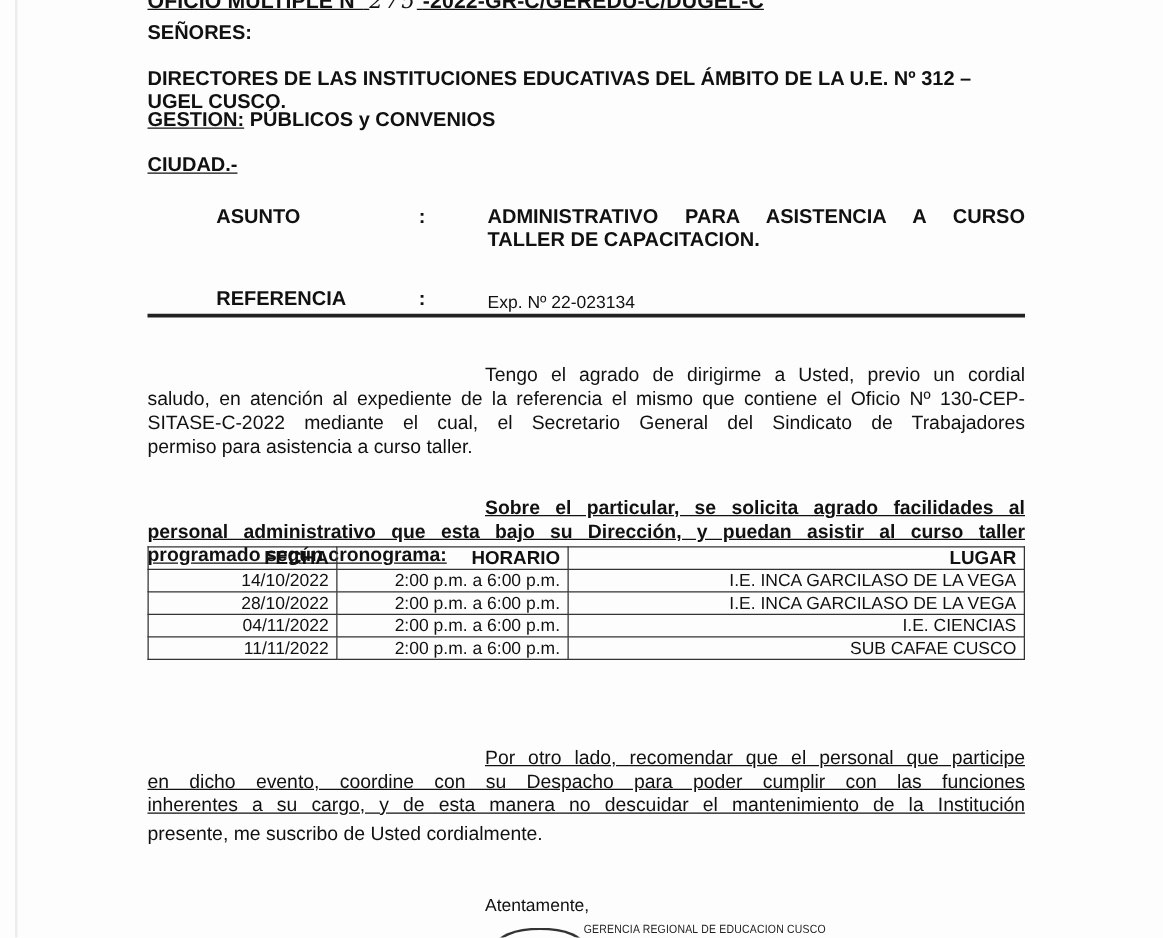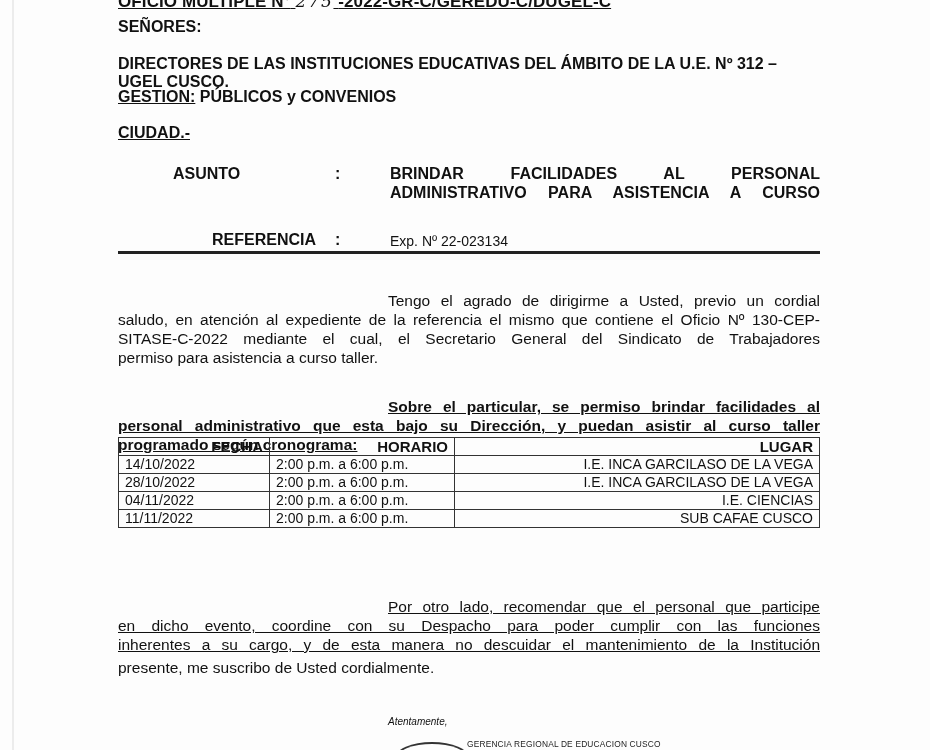--- a/index.html
+++ b/index.html
@@ -33,21 +33,21 @@
   .lbl { font-weight: bold; font-size: 16px; }
   .asunto-lbl { left: 173px; top: 165px; }
   .asunto-colon { left: 335px; top: 165px; }
   .asunto-text {
     position: absolute; left: 390px; top: 164px; width: 430px;
     font-weight: bold; font-size: 16px; line-height: 19px;
     text-align: justify; text-align-last: left;
   }
   .asunto-text .jl { display: block; text-align: justify; text-align-last: justify; }
   .asunto-text .ll { display: block; text-align: left; }
-  .ref-lbl { left: 173px; top: 231px; margin-left: 39px; }
+  .ref-lbl { left: 173px; top: 231px; }
   .ref-colon { left: 335px; top: 231px; }
   .ref-val { left: 390px; top: 233px; font-size: 14px; }
 
   .rule {
     position: absolute; left: 118px; top: 251px; width: 702px; height: 3px;
     background: #222;
   }
 
   .para {
     position: absolute; left: 118px; width: 702px;
@@ -63,26 +63,26 @@
   .p4 { top: 658px; }
 
   table.sched {
     position: absolute; left: 118px; top: 437px; width: 702px;
     border-collapse: collapse; font-size: 14px;
   }
   table.sched th, table.sched td {
     border: 1px solid #333; height: 17px; padding: 0 6px; line-height: 17px;
   }
   table.sched th { font-size: 15px; font-weight: bold; text-align: right; }
-  table.sched td.c { text-align: left; }
+  table.sched td.c { text-align: right; }
   table.sched td.l { text-align: right; }
   .col-f { width: 138px; }
   .col-h { width: 172px; }
 
-  .atent { left: 388px; top: 716px; font-size: 10px; font-style: italic; }
+  .atent { left: 388px; top: 716px; font-size: 14px; }
   .stamp-seal {
     position: absolute; left: 395px; top: 742px; width: 70px; height: 30px;
     border: 2px solid #333; border-radius: 50%; border-bottom: none;
   }
   .stamp-text {
     left: 467px; top: 738px; font-size: 9.5px; letter-spacing: 0.2px;
     font-family: "Liberation Sans Narrow", "Liberation Sans", sans-serif;
     transform: scaleX(0.88); transform-origin: left top; color: #222;
   }
 </style>
@@ -95,38 +95,38 @@
 
 <div class="abs bold senores">SEÑORES:</div>
 <div class="abs bold dir1">DIRECTORES DE LAS INSTITUCIONES EDUCATIVAS DEL ÁMBITO DE LA U.E. Nº 312 –</div>
 <div class="abs bold dir2">UGEL CUSCO.</div>
 <div class="abs bold gestion"><u>GESTION:</u><span> PÚBLICOS y CONVENIOS</span></div>
 <div class="abs bold ciudad">CIUDAD.-</div>
 
 <div class="abs lbl asunto-lbl">ASUNTO</div>
 <div class="abs lbl asunto-colon">:</div>
 <div class="asunto-text">
-  <span class="jl">BRINDAR FACILIDADES AL PERSONAL</span>
   <span class="jl">ADMINISTRATIVO PARA ASISTENCIA A CURSO</span>
+  <span class="ll">TALLER DE CAPACITACION.</span>
 </div>
 <div class="abs lbl ref-lbl">REFERENCIA</div>
 <div class="abs lbl ref-colon">:</div>
 <div class="abs ref-val">Exp. Nº 22-023134</div>
 
 <div class="rule"></div>
 
 <div class="para p1">
   <span class="line indent">Tengo el agrado de dirigirme a Usted, previo un cordial</span>
   <span class="line">saludo, en atención al expediente de la referencia el mismo que contiene el Oficio Nº 130-CEP-</span>
   <span class="line">SITASE-C-2022 mediante el cual, el Secretario General del Sindicato de Trabajadores</span>
   <span class="line last">permiso para asistencia a curso taller.</span>
 </div>
 
 <div class="para p2">
-  <span class="line indent">Sobre el particular, se permiso brindar facilidades al</span>
+  <span class="line indent">Sobre el particular, se solicita agrado facilidades al</span>
   <span class="line">personal administrativo que esta bajo su Dirección, y puedan asistir al curso taller</span>
   <span class="line last">programado según cronograma:</span>
 </div>
 
 <table class="sched">
   <thead>
     <tr>
       <th class="col-f">FECHA</th>
       <th class="col-h">HORARIO</th>
       <th>LUGAR</th>

